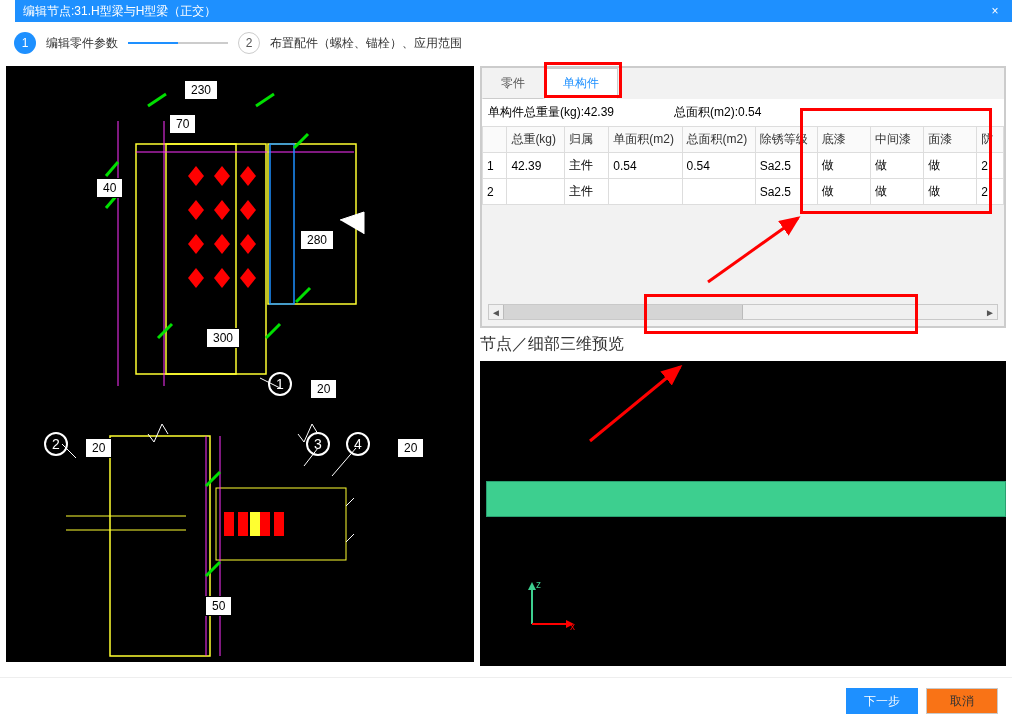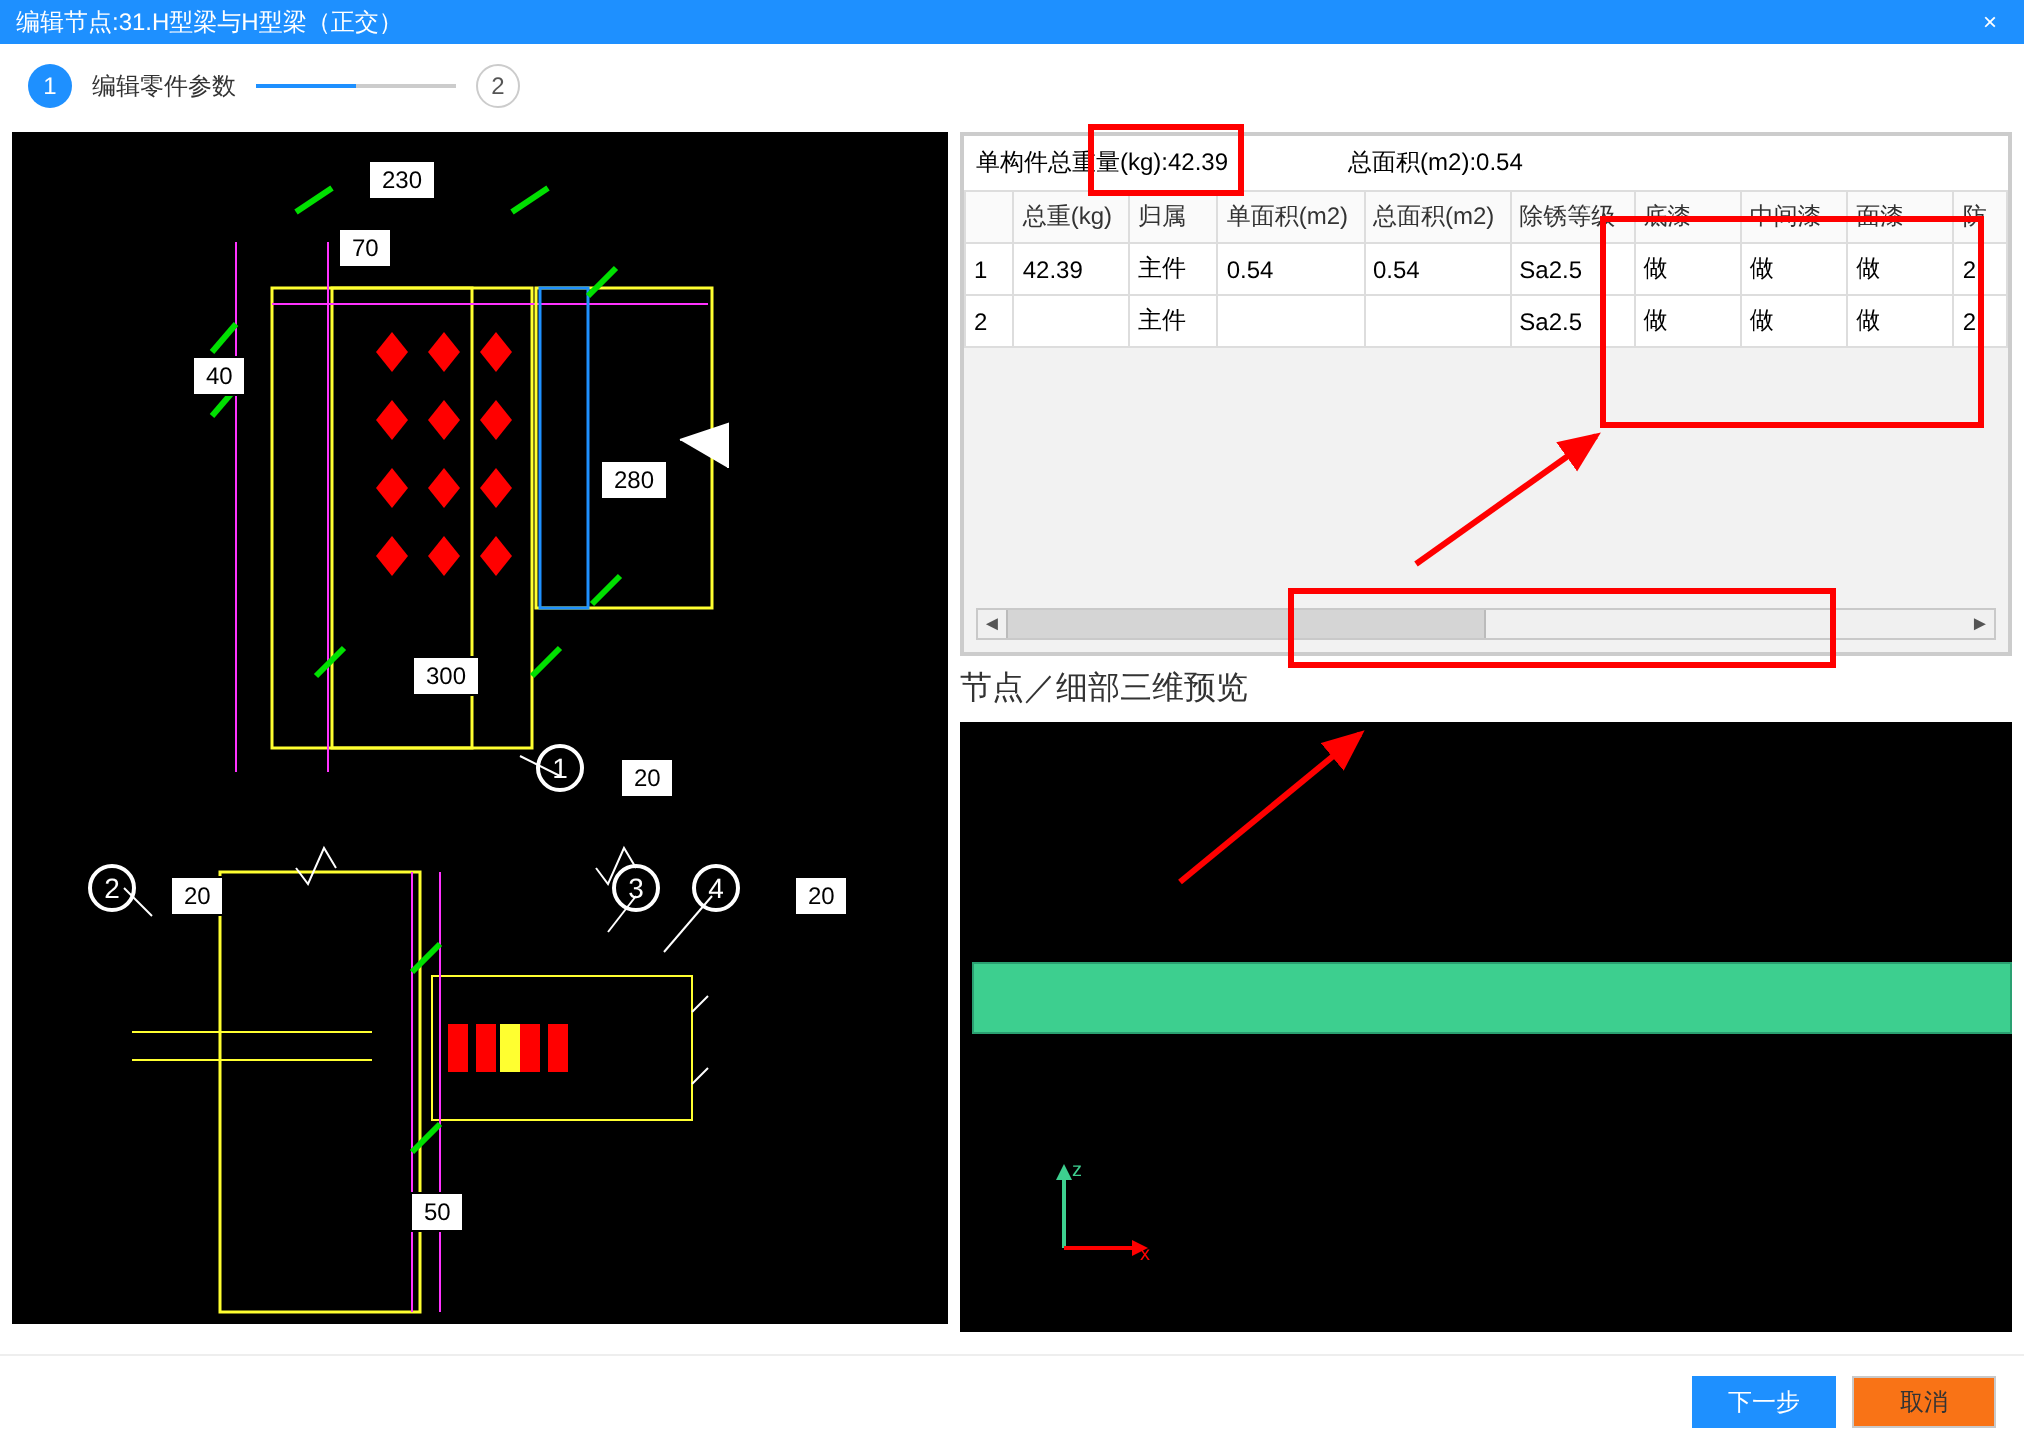--- a/index.html
+++ b/index.html
@@ -14,20 +14,21 @@
   }
   .titlebar {
     background: #1e90ff;
     color: #fff;
     height: 22px;
     line-height: 22px;
     padding: 0 8px;
     display: flex;
     justify-content: space-between;
     font-size: 12px;
+    margin-left: 15px;
   }
   .titlebar .close {
     cursor: pointer;
     width: 18px;
     text-align: center;
   }
   .step-row {
     display: flex;
     align-items: center;
     padding: 10px 14px 12px 14px;
@@ -145,20 +146,21 @@
 <div class="titlebar">
   <span>编辑节点:31.H型梁与H型梁（正交）</span>
   <span class="close">×</span>
 </div>
 
 <div class="step-row">
   <div class="step-circle active">1</div>
   <div class="step-label">编辑零件参数</div>
   <div class="step-line"></div>
   <div class="step-circle inactive">2</div>
+  <div class="step-label">布置配件（螺栓、锚栓）、应用范围</div>
 </div>
 
 <div class="main">
 
   <div class="left-canvas">
     <svg width="468" height="596" style="position:absolute;left:0;top:0;">
 
       <rect x="130" y="78" width="130" height="230" fill="none" stroke="#ffff30" stroke-width="1.5"></rect>
       <rect x="160" y="78" width="70" height="230" fill="none" stroke="#ffff30" stroke-width="1.5"></rect>
 
@@ -242,20 +244,24 @@
 
     <div class="circ-label" style="left:262px;top:306px;">1</div>
     <div class="circ-label" style="left:38px;top:366px;">2</div>
     <div class="circ-label" style="left:300px;top:366px;">3</div>
     <div class="circ-label" style="left:340px;top:366px;">4</div>
   </div>
 
   <div class="right-col">
 
     <div class="tabs-wrap">
+      <div class="tabbar">
+        <div class="tab">零件</div>
+        <div class="tab active">单构件</div>
+      </div>
       <div class="red-box1"></div>
 
       <div class="summary">
         <span>单构件总重量(kg):42.39</span>
         <span>总面积(m2):0.54</span>
       </div>
 
       <table class="grid">
         <colgroup>
           <col style="width:22px">

